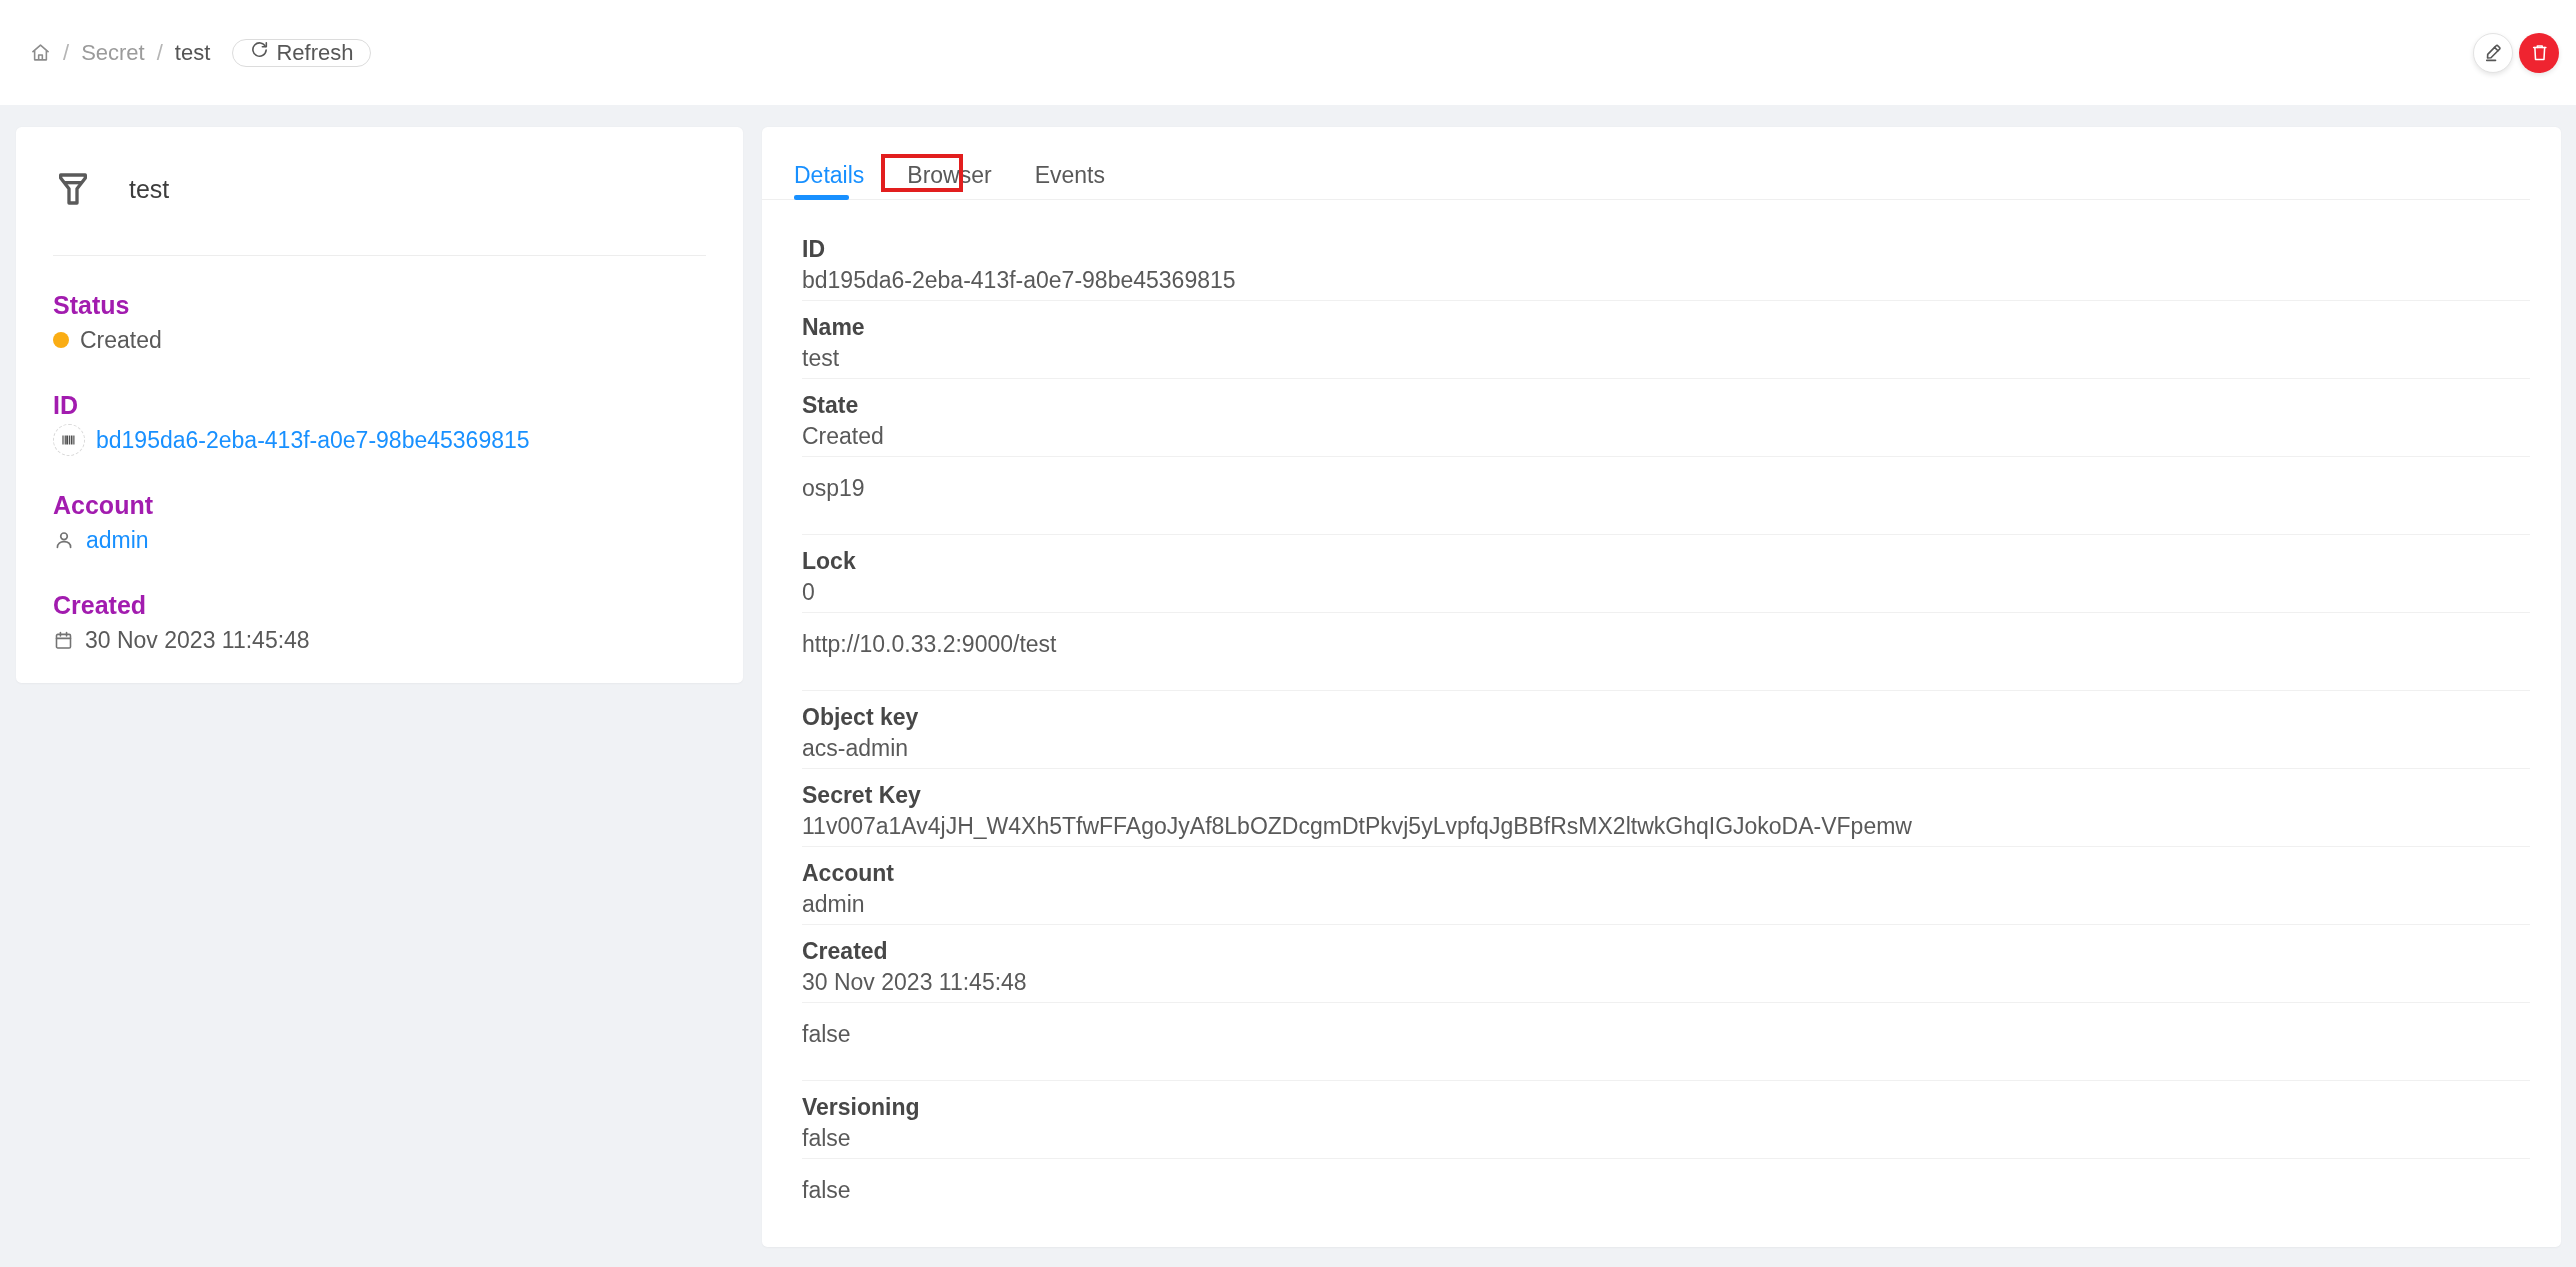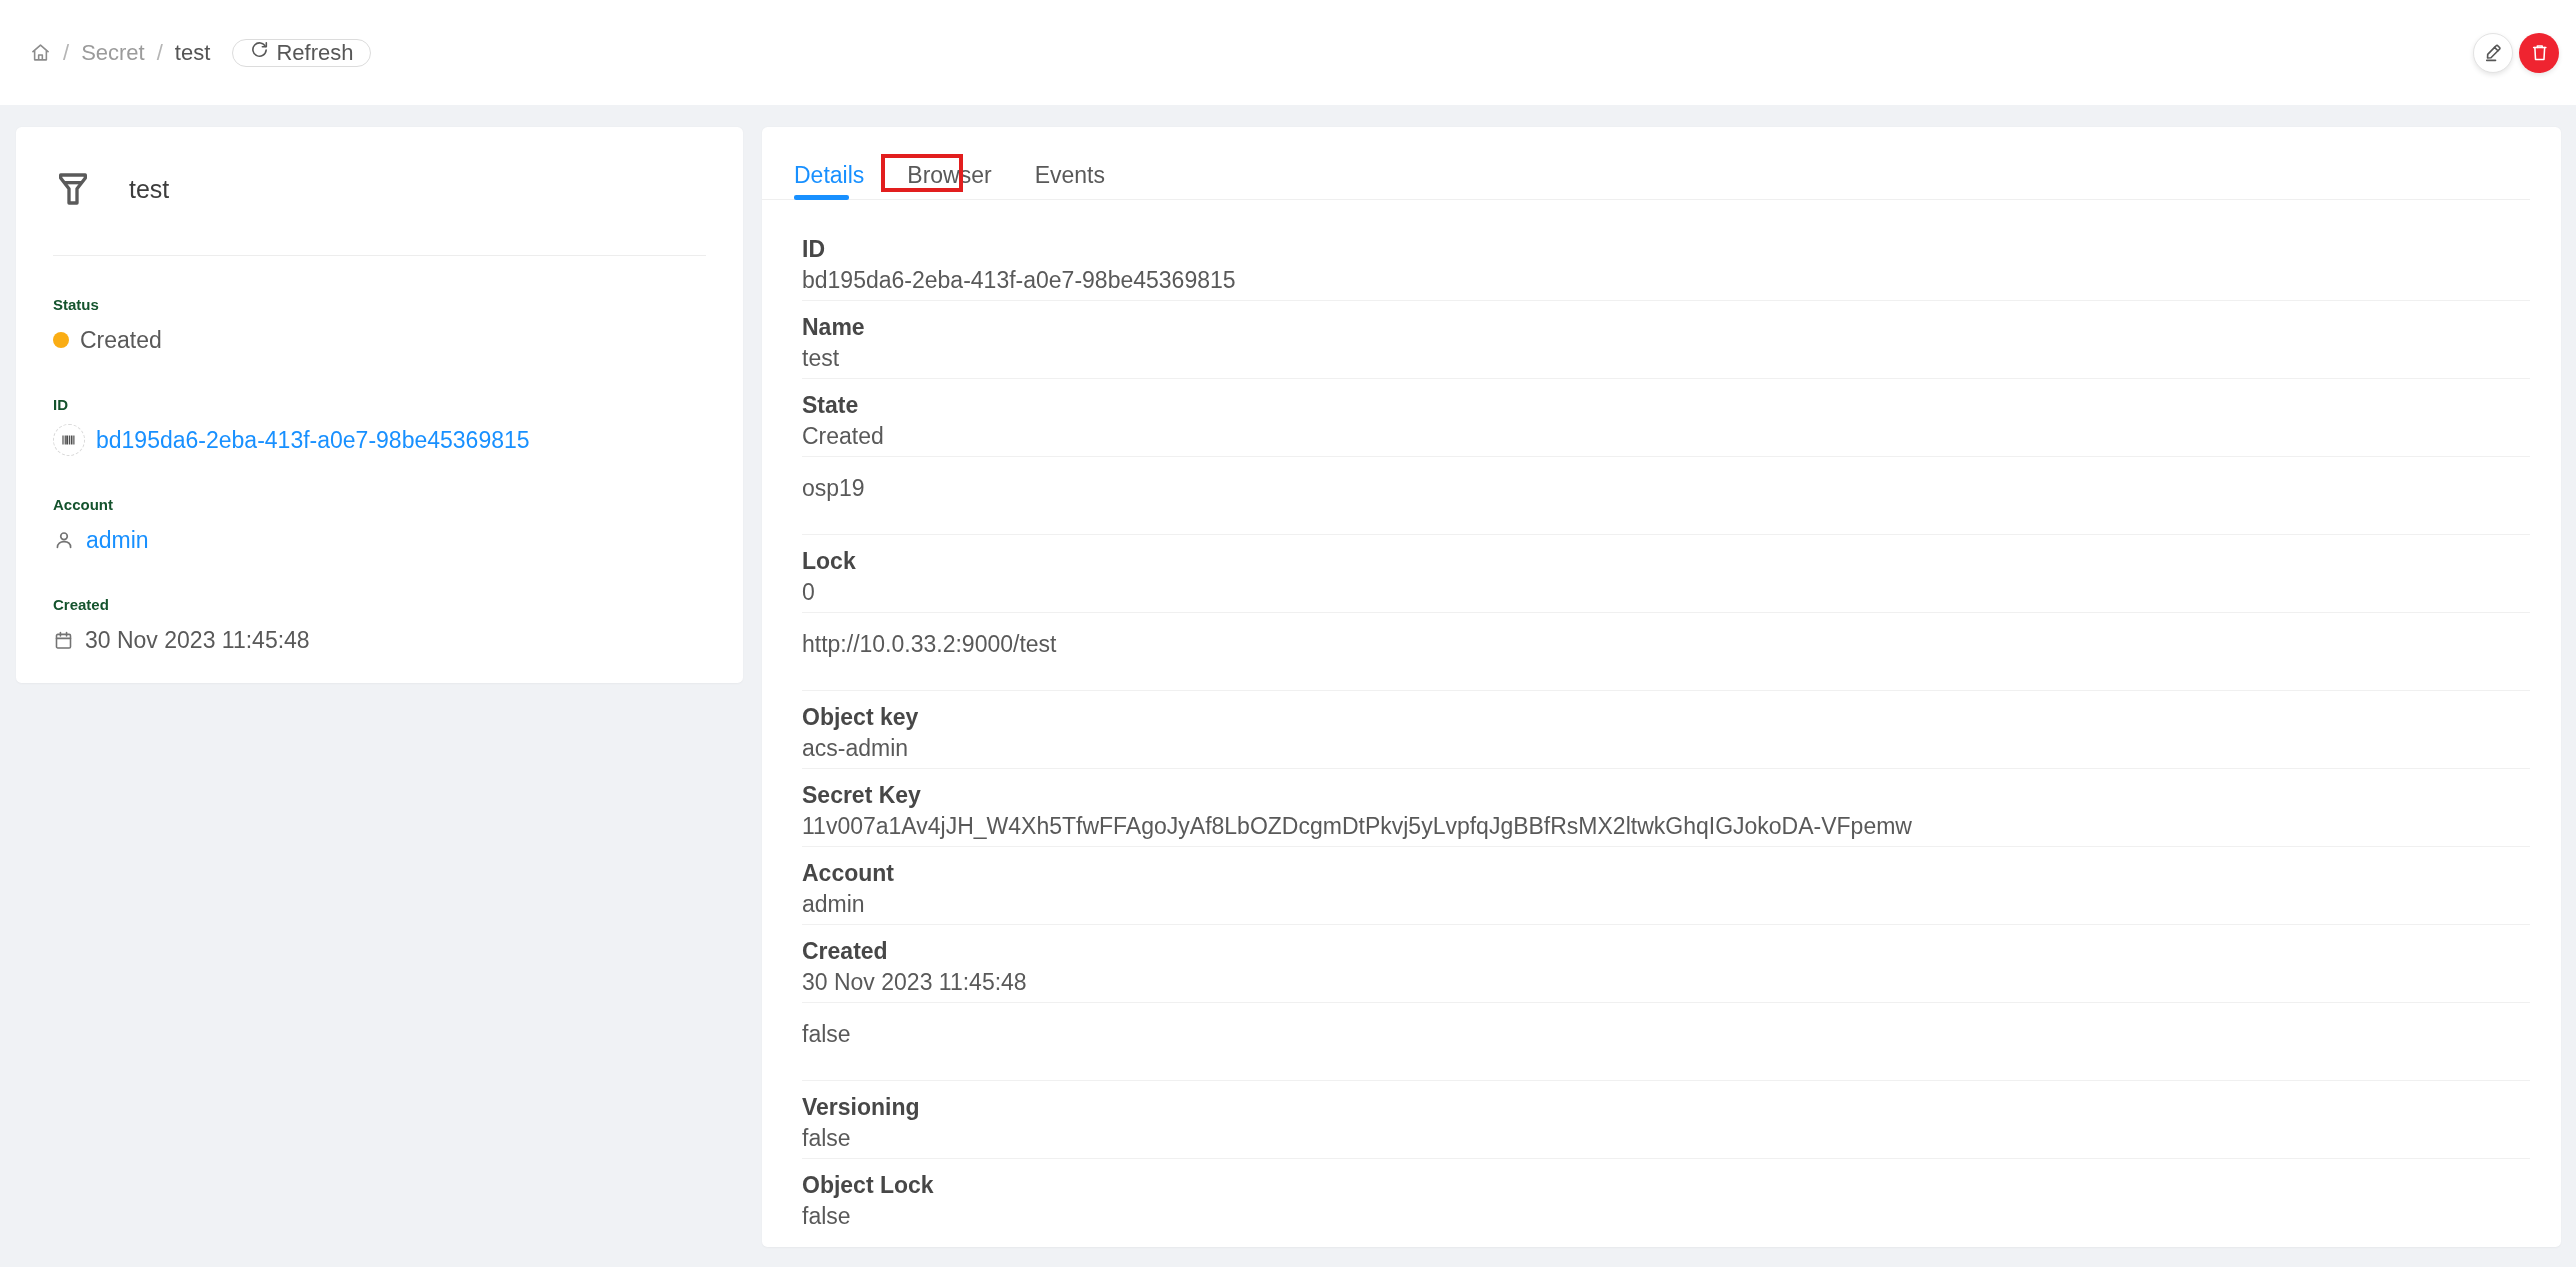--- a/index.html
+++ b/index.html
@@ -58,21 +58,21 @@
     box-shadow:0 0.7px 2.1px rgba(0,0,0,0.04);
     padding:0 37px;
   }
   .info-head {
     margin-top:42px; display:flex; align-items:center; gap:36px; height:40px;
   }
   .resource-icon { color:#5a5a5a; }
   .info-title { font-size:25px; color:#3d3d3d; }
   .info-divider { margin-top:46px; border-top:0.7px solid #ededed; }
 
-  .lf-label { margin-top:36px; font-size:15px; font-weight:700; color:#14532d; line-height:26.5px; }
+  .lf-label { margin-top:36px; font-size:25px; font-weight:700; color:#a21caf; line-height:26.5px; }
   .lf-row { margin-top:5.6px; display:flex; align-items:center; gap:11px; min-height:32px; }
   .lf-text { font-size:23px; color:#595959; }
   .status-dot { width:16px; height:16px; border-radius:50%; background:#faad14; }
   .link { color:#1890ff; font-size:23px; cursor:pointer; text-decoration:none; }
   .uuid-badge {
     width:32px; height:32px; border:1.4px dashed #d9d9d9; border-radius:50%;
     display:flex; align-items:center; justify-content:center; color:#4f4f4f;
     background:#fff;
   }
   .mini-icon { color:#737373; }
@@ -266,18 +266,17 @@
       <div class="drow-value">30 Nov 2023 11:45:48</div>
     </div>
     <div class="drow">
       <div class="drow-value">false</div>
     </div>
     <div class="drow">
       <div class="drow-label">Versioning</div>
       <div class="drow-value">false</div>
     </div>
     <div class="drow">
-      <div class="drow-label">Object Lock</div>
       <div class="drow-value">false</div>
     </div>
   </div>
 </div>
 
 
 </body></html>

